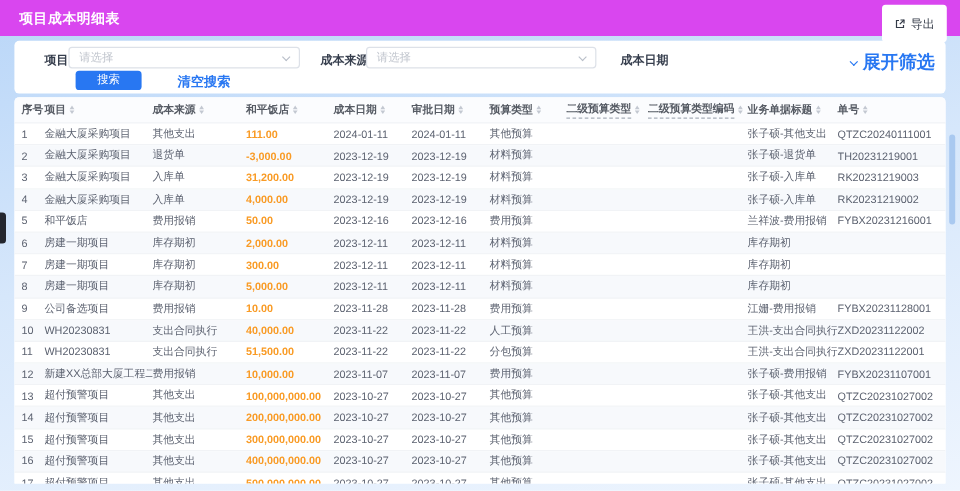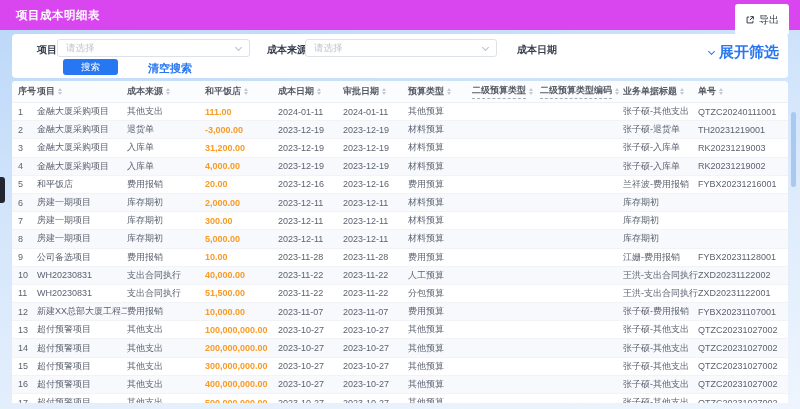--- a/index.html
+++ b/index.html
@@ -221,21 +221,21 @@
         <div class="td c6">材料预算</div>
         <div class="td c7"></div>
         <div class="td c8"></div>
         <div class="td c9">张子硕-入库单</div>
         <div class="td c10">RK20231219002</div>
       </div>
       <div class="row">
         <div class="td c0">5</div>
         <div class="td c1">和平饭店</div>
         <div class="td c2">费用报销</div>
-        <div class="td c3 amount">20.00</div>
+        <div class="td c3 amount">50.00</div>
         <div class="td c4">2023-12-16</div>
         <div class="td c5">2023-12-16</div>
         <div class="td c6">费用预算</div>
         <div class="td c7"></div>
         <div class="td c8"></div>
         <div class="td c9">兰祥波-费用报销</div>
         <div class="td c10">FYBX20231216001</div>
       </div>
       <div class="row alt">
         <div class="td c0">6</div>

